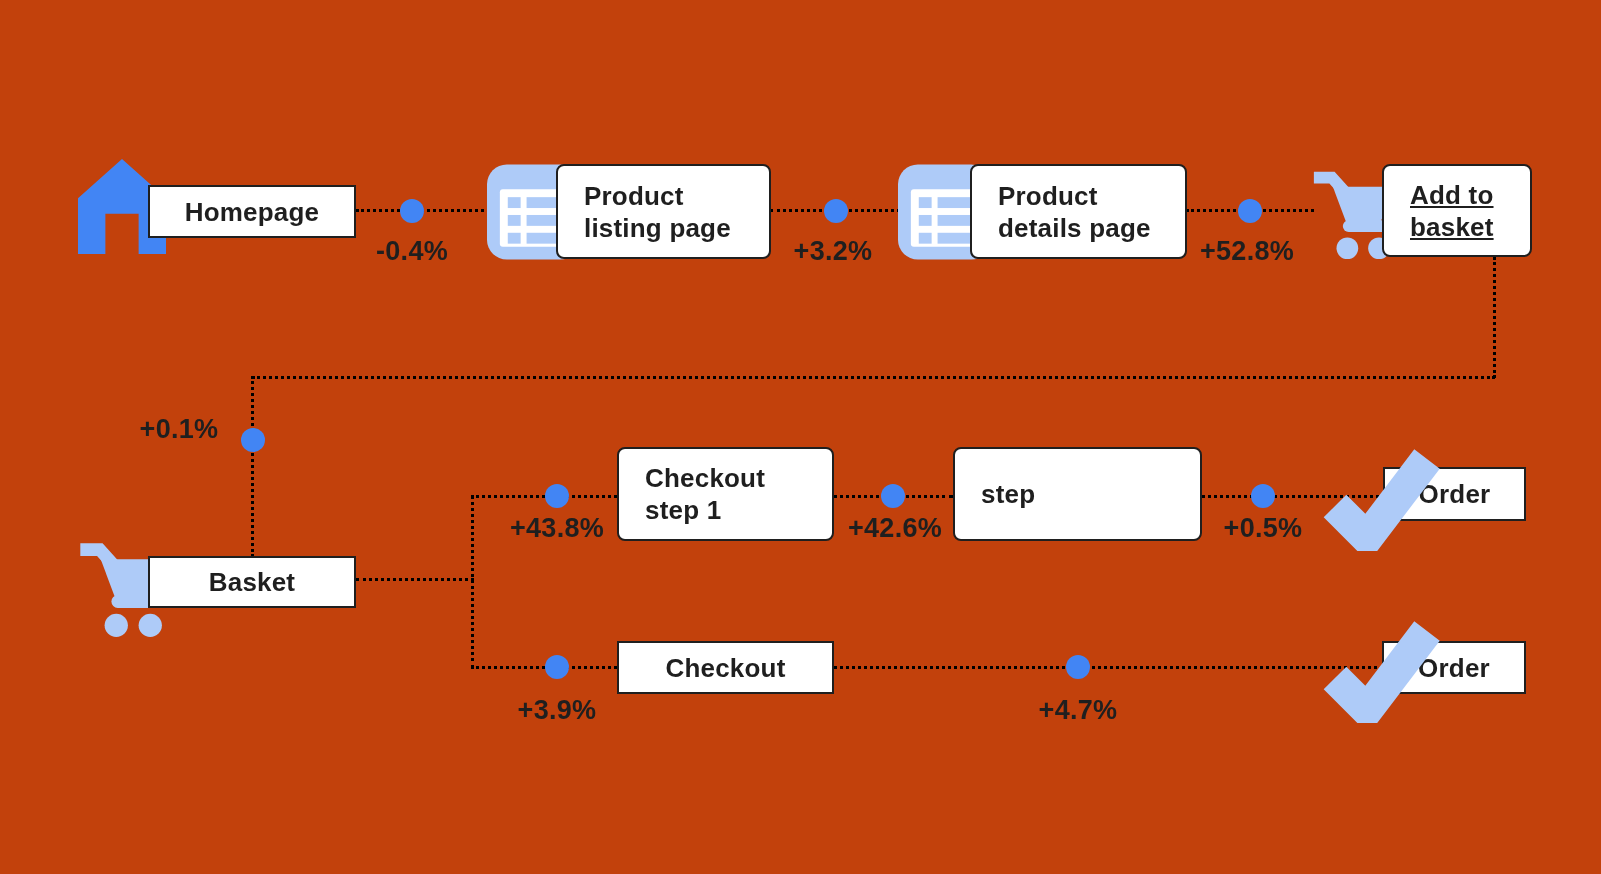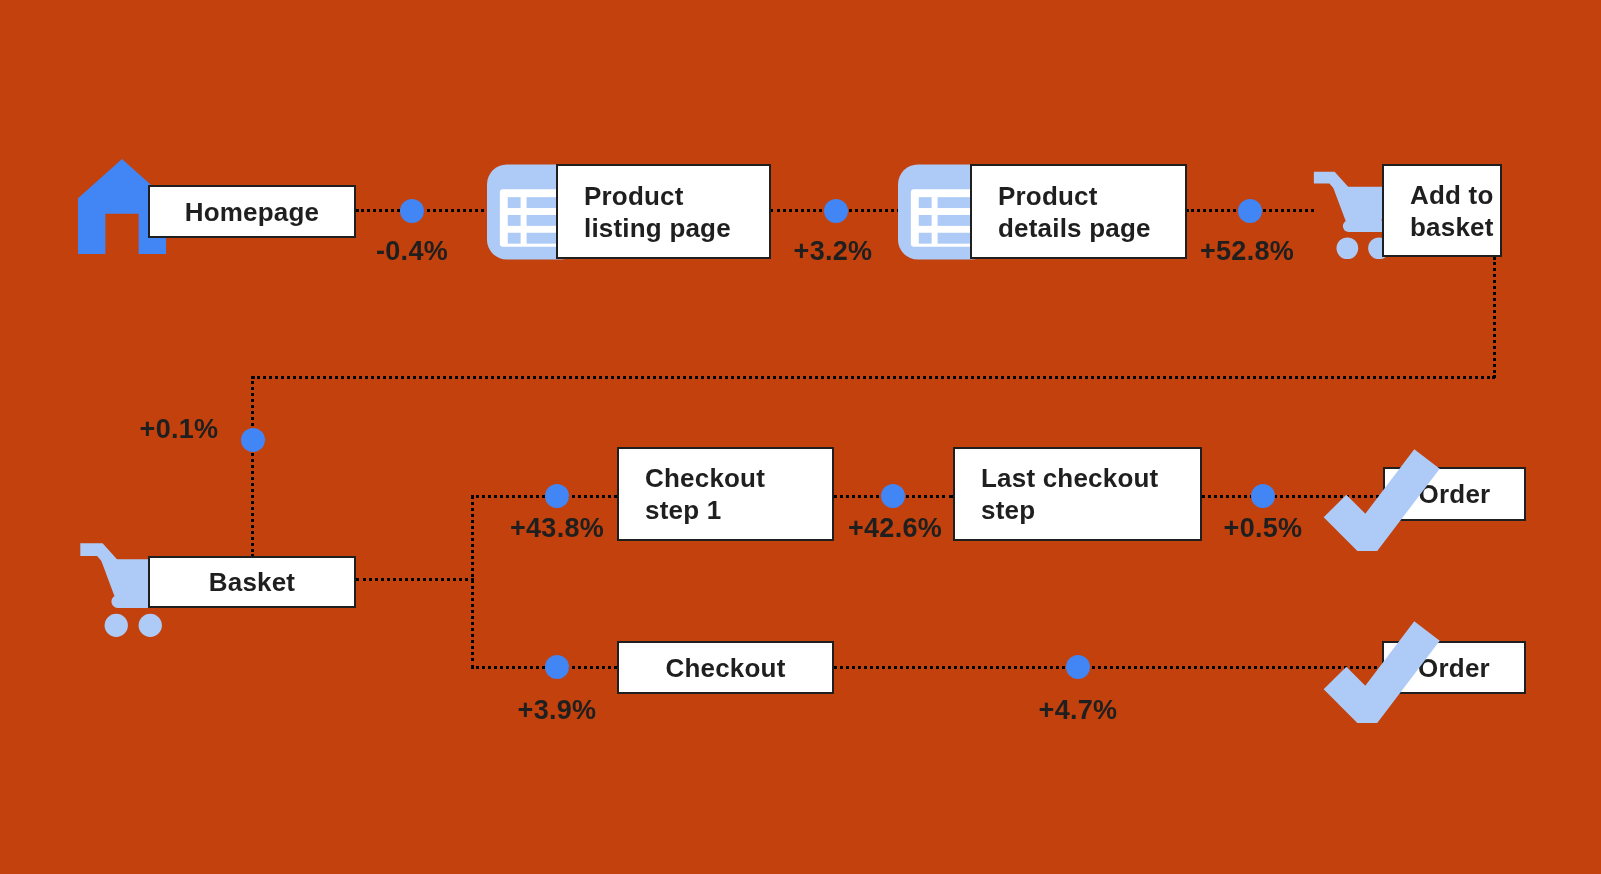--- a/index.html
+++ b/index.html
@@ -10,21 +10,21 @@
   
   .hline{position:absolute;height:0;border-top:3px dotted #000;z-index:1;}
   .vline{position:absolute;width:0;border-left:3px dotted #000;z-index:1;}
   
   .box{
     position:absolute;background:#fff;border:2.5px solid #1f1f1f;box-sizing:border-box;
     display:flex;flex-direction:column;justify-content:center;z-index:3;
     font-size:26px;font-weight:700;line-height:32px;letter-spacing:.2px;
   }
   .box.center{align-items:center;}
-  .box.leftpad{padding-left:26px;align-items:flex-start;}
+  .box.leftpad{padding-left:26px;align-items:flex-start;border-radius:8px;}
   
   .dot{position:absolute;width:24px;height:24px;border-radius:50%;background:#4285F4;z-index:5;}
   
   .pct{
     position:absolute;transform:translateX(-50%);white-space:nowrap;z-index:5;
     font-size:27px;font-weight:700;letter-spacing:.3px;
   }
   .icon{position:absolute;z-index:2;}
   .icon.overlay{z-index:4;}
   .icon svg{display:block;width:100%;height:100%;}
@@ -123,36 +123,35 @@
   <div class="box leftpad" style="left:556px;top:164px;width:215px;height:95px;">
     <span>Product</span>
     <span>listing page</span>
   </div>
 
   <div class="box leftpad" style="left:970px;top:164px;width:217px;height:95px;">
     <span>Product</span>
     <span>details page</span>
   </div>
 
-  <div class="box leftpad" style="left:1382px;top:164px;width:120px;height:93px;">
+  <div class="box leftpad" style="left:1382px;top:164px;width:150px;height:93px;text-decoration:underline;">
     <span>Add to</span>
     <span>basket</span>
   </div>
 
   <div class="box center" style="left:148px;top:556px;width:208px;height:52px;">
     <span>Basket</span>
   </div>
 
   <div class="box leftpad" style="left:617px;top:447px;width:217px;height:94px;">
     <span>Checkout</span>
     <span>step 1</span>
   </div>
 
   <div class="box leftpad" style="left:953px;top:447px;width:249px;height:94px;">
-    <span>Last checkout</span>
     <span>step</span>
   </div>
 
   <div class="box center" style="left:617px;top:641px;width:217px;height:53px;">
     <span>Checkout</span>
   </div>
 
   <div class="box center" style="left:1383px;top:467px;width:143px;height:54px;">
     <span>Order</span>
   </div>

